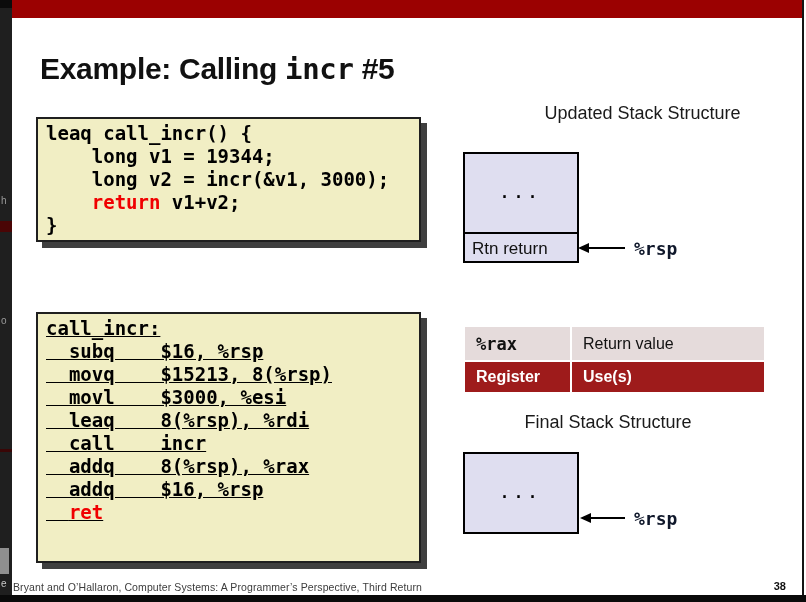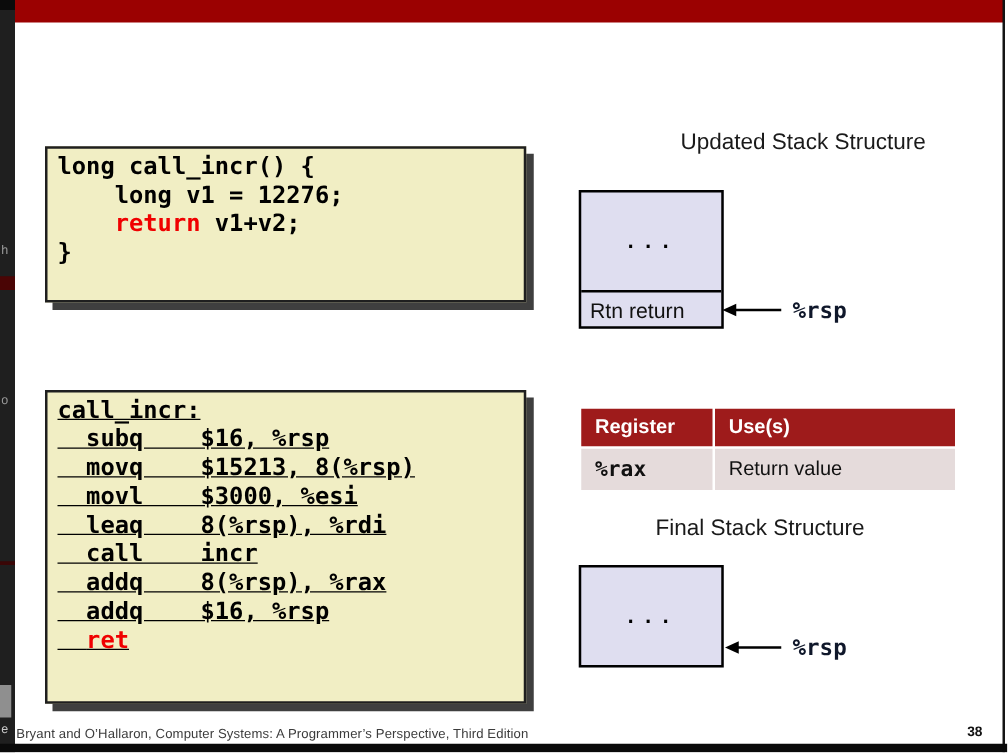--- a/index.html
+++ b/index.html
@@ -83,56 +83,57 @@
     <div class="strip-redline"></div>
     <div class="strip-gray"></div>
     <div class="frag f1">h</div>
     <div class="frag f2">o</div>
     <div class="frag f3">e</div>
   </div>
 
   <div class="topbar"></div>
   <div class="rightline"></div>
 
+  <h1 class="title"><span>Example: Calling </span><span class="tmono">incr</span><span> #5</span></h1>
 
-  <div class="codebox code1"><div><span>long call_incr() {</span></div><div><span>    long v1 = 12276;</span></div><div><span>    </span><span class="kw">return</span><span> v1+v2;</span></div><div><span>}</span></div></div>
+  <div class="codebox code1"><div><span>leaq call_incr() {</span></div><div><span>    long v1 = 19344;</span></div><div><span>    long v2 = incr(&amp;v1, 3000);</span></div><div><span>    </span><span class="kw">return</span><span> v1+v2;</span></div><div><span>}</span></div></div>
 
   <div class="codebox code2"><div><span>call_incr:</span></div><div><span>  subq    $16, %rsp</span></div><div><span>  movq    $15213, 8(%rsp)</span></div><div><span>  movl    $3000, %esi</span></div><div><span>  leaq    8(%rsp), %rdi</span></div><div><span>  call    incr</span></div><div><span>  addq    8(%rsp), %rax</span></div><div><span>  addq    $16, %rsp</span></div><div><span>  </span><span class="kw">ret</span></div></div>
 
   <div class="heading h-updated">Updated Stack Structure</div>
 
   <div class="stackbox ustack">
     <div class="dotcell">
       <span class="dots">...</span>
     </div>
     <div class="rtncell">Rtn return</div>
   </div>
   <div class="arrow-head" style="left:578px;top:243px;"></div>
   <div class="arrow-line" style="left:588px;top:247px;width:37px;"></div>
   <div class="rsp" style="left:634px;top:238px;">%rsp</div>
 
   <table class="regtable">
     <tbody>
         <tr>
+      <td class="c1 mono">%rax</td>
+      <td class="c2">Return value</td>
+    </tr>
+    <tr>
       <th class="c1">Register</th>
       <th class="c2">Use(s)</th>
-    </tr>
-    <tr>
-      <td class="c1 mono">%rax</td>
-      <td class="c2">Return value</td>
     </tr>
   </tbody>
     </table>
 
   <div class="heading h-final">Final Stack Structure</div>
 
   <div class="stackbox fstack">
     <span class="dots">...</span>
   </div>
   <div class="arrow-head" style="left:580px;top:513px;"></div>
   <div class="arrow-line" style="left:590px;top:517px;width:35px;"></div>
   <div class="rsp" style="left:634px;top:508px;">%rsp</div>
 
-  <div class="footer">Bryant and O’Hallaron, Computer Systems: A Programmer’s Perspective, Third Edition</div>
+  <div class="footer">Bryant and O’Hallaron, Computer Systems: A Programmer’s Perspective, Third Return</div>
   <div class="pagenum">38</div>
 
   <div class="bottombar"></div>
 </div>
 
 </body></html>

